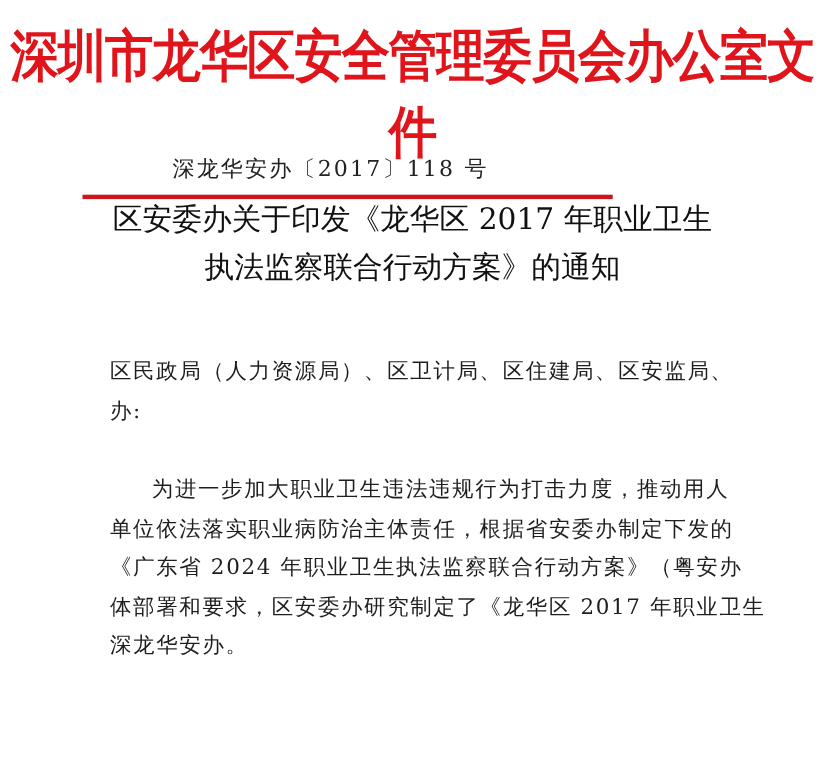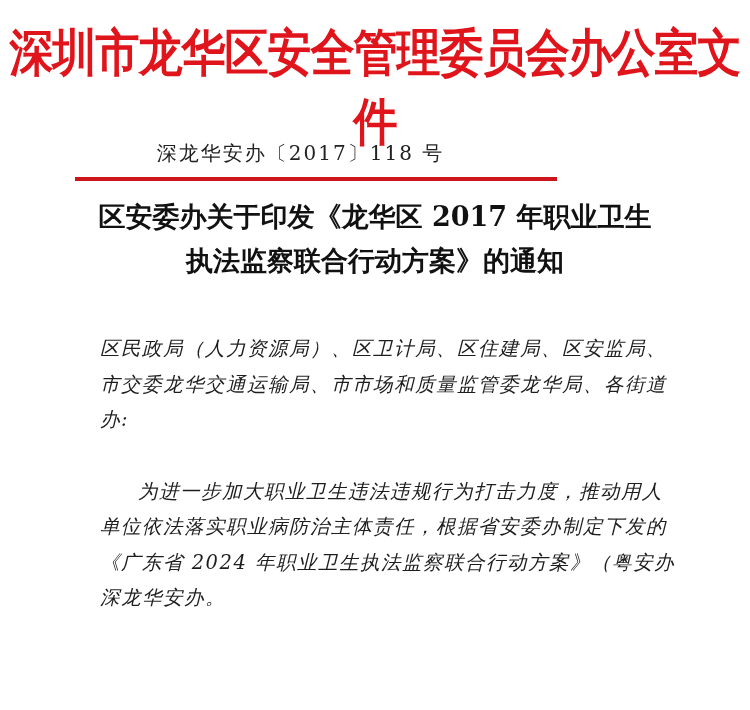--- a/index.html
+++ b/index.html
@@ -48,38 +48,37 @@
     top: 177px;
     height: 4px;
     background: #cc161c;
     width: 482px;
   }
   .red-divider { width: 481px; left: 75px; }
   .doc-title {
     position: absolute;
     left: 60px;
     width: 630px;
-    top: 195px;
+    top: 178px;
     text-align: center;
-    font-weight: bold;
+    font-weight: normal;
     font-size: 27px;
     line-height: 44px;
     color: #111;
   }
   .doc-title .line { display: block; white-space: nowrap; }
   .body-text {
     position: absolute;
     left: 100px;
     width: 560px;
-    top: 331px;
+    top: 320px;
     font-size: 19.5px;
     line-height: 35.5px;
     color: #1e1e1e;
     letter-spacing: 1.5px;
-    font-style: italic;
   }
   .body-text .line {
     display: block;
     white-space: nowrap;
     height: 35.5px;
   }
   .body-text .indent { padding-left: 38px; margin-top: 36px; }
 </style>
 </head>
 <body>
@@ -90,19 +89,19 @@
 
 <div class="red-divider" style="left:75px;width:482px;"></div>
 
 <div class="doc-title">
   <span class="line">区安委办关于印发《龙华区 2017 年职业卫生</span>
   <span class="line">执法监察联合行动方案》的通知</span>
 </div>
 
 <div class="body-text">
   <span class="line">区民政局（人力资源局）、区卫计局、区住建局、区安监局、</span>
-  <span class="line">市交委龙华交通运输局、市市场和质量监管委龙华局、各街道</span>
   <span class="line">办:</span>
   <span class="line indent">为进一步加大职业卫生违法违规行为打击力度，推动用人</span>
   <span class="line">单位依法落实职业病防治主体责任，根据省安委办制定下发的</span>
   <span class="line">《广东省 2024 年职业卫生执法监察联合行动方案》（粤安办</span>
+  <span class="line">体部署和要求，区安委办研究制定了《龙华区 2017 年职业卫生</span>
   <span class="line">深龙华安办。</span>
 </div>
 
 </body></html>

